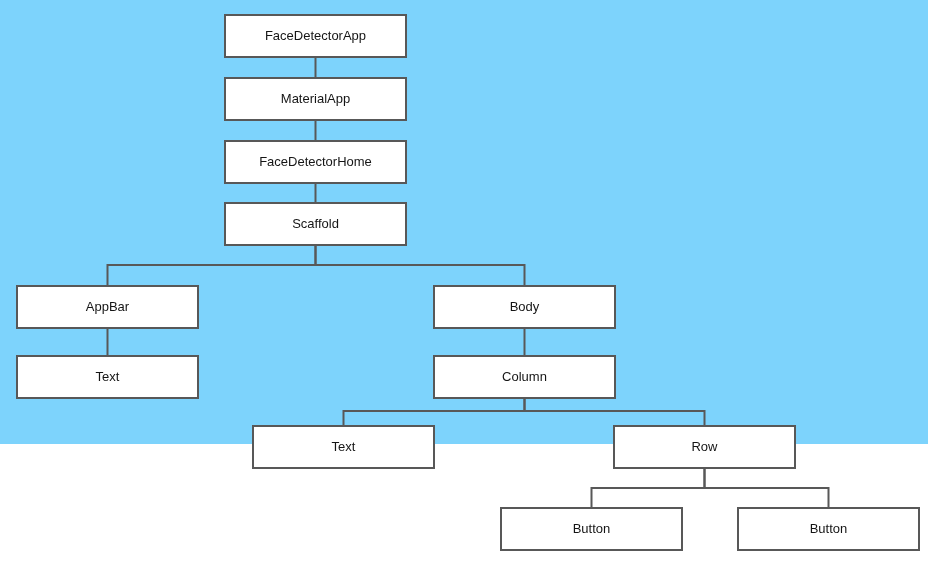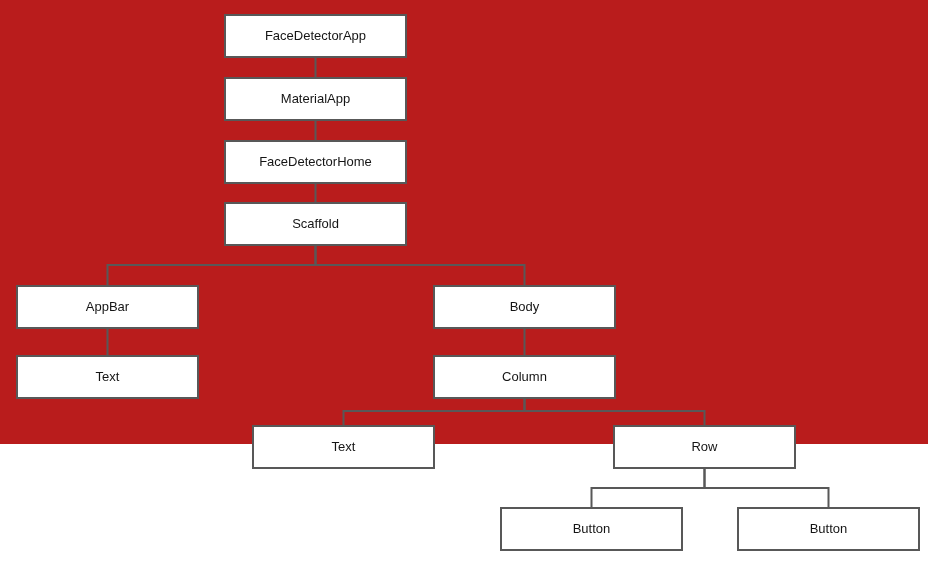--- a/index.html
+++ b/index.html
@@ -10,21 +10,21 @@
   body {
     width: 928px;
     height: 561px;
     font-family: "Liberation Sans", sans-serif;
     overflow: hidden;
   }
   #diagram-root {
     position: relative;
     width: 928px;
     height: 444px;
-    background: #b91c1c;
+    background: #7dd3fc;
   }
   svg#tree {
     display: block;
     width: 928px;
     height: 561px;
   }
   .node-box {
     fill: #ffffff;
     stroke: #585858;
     stroke-width: 2;

